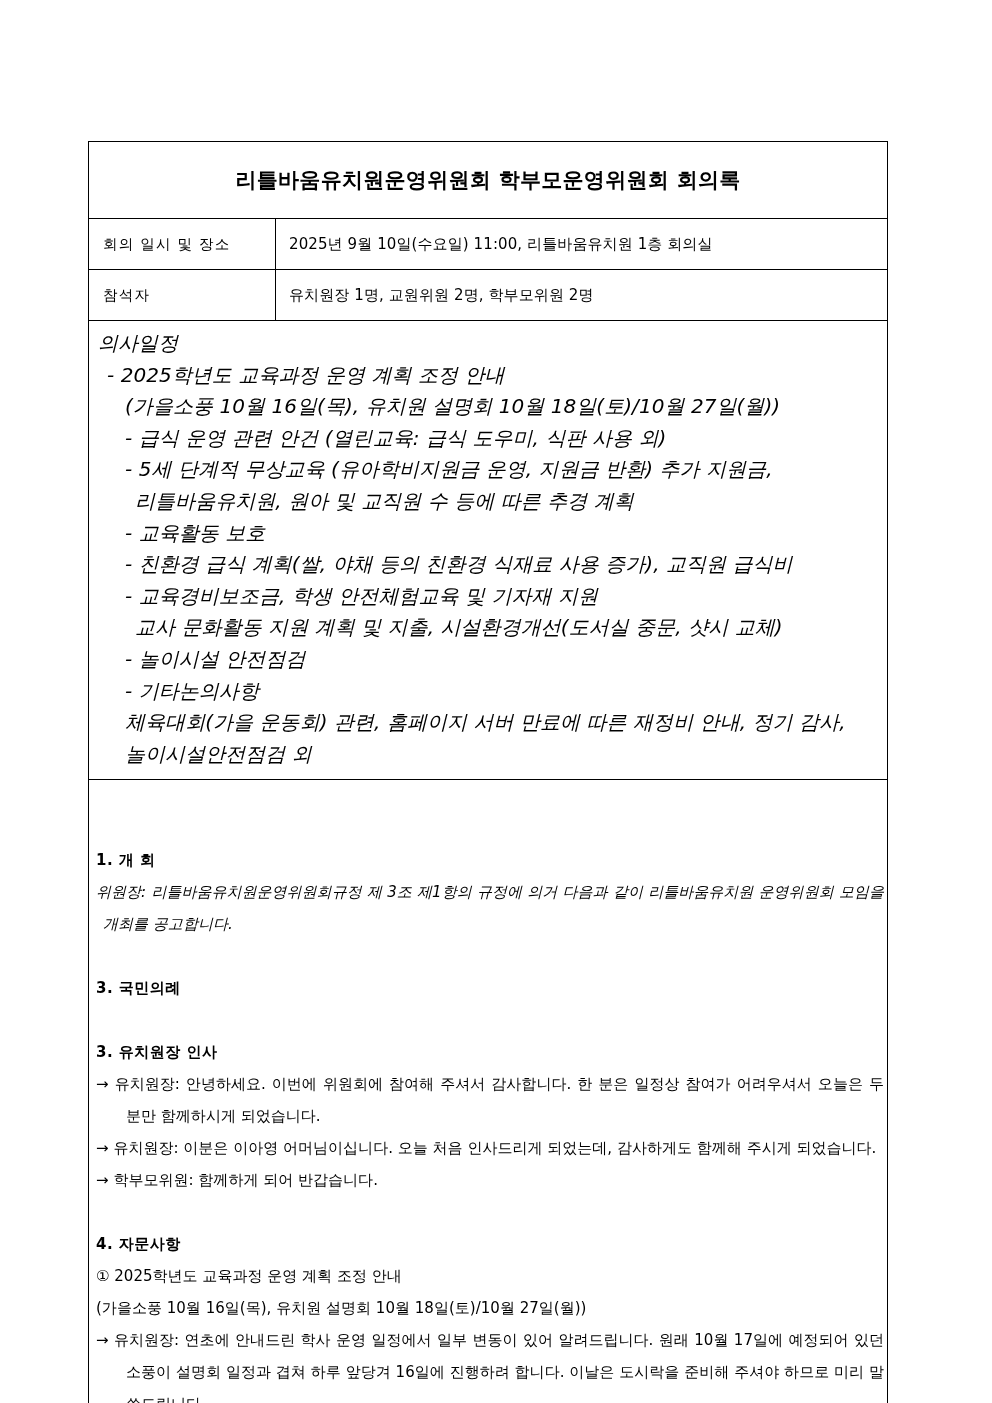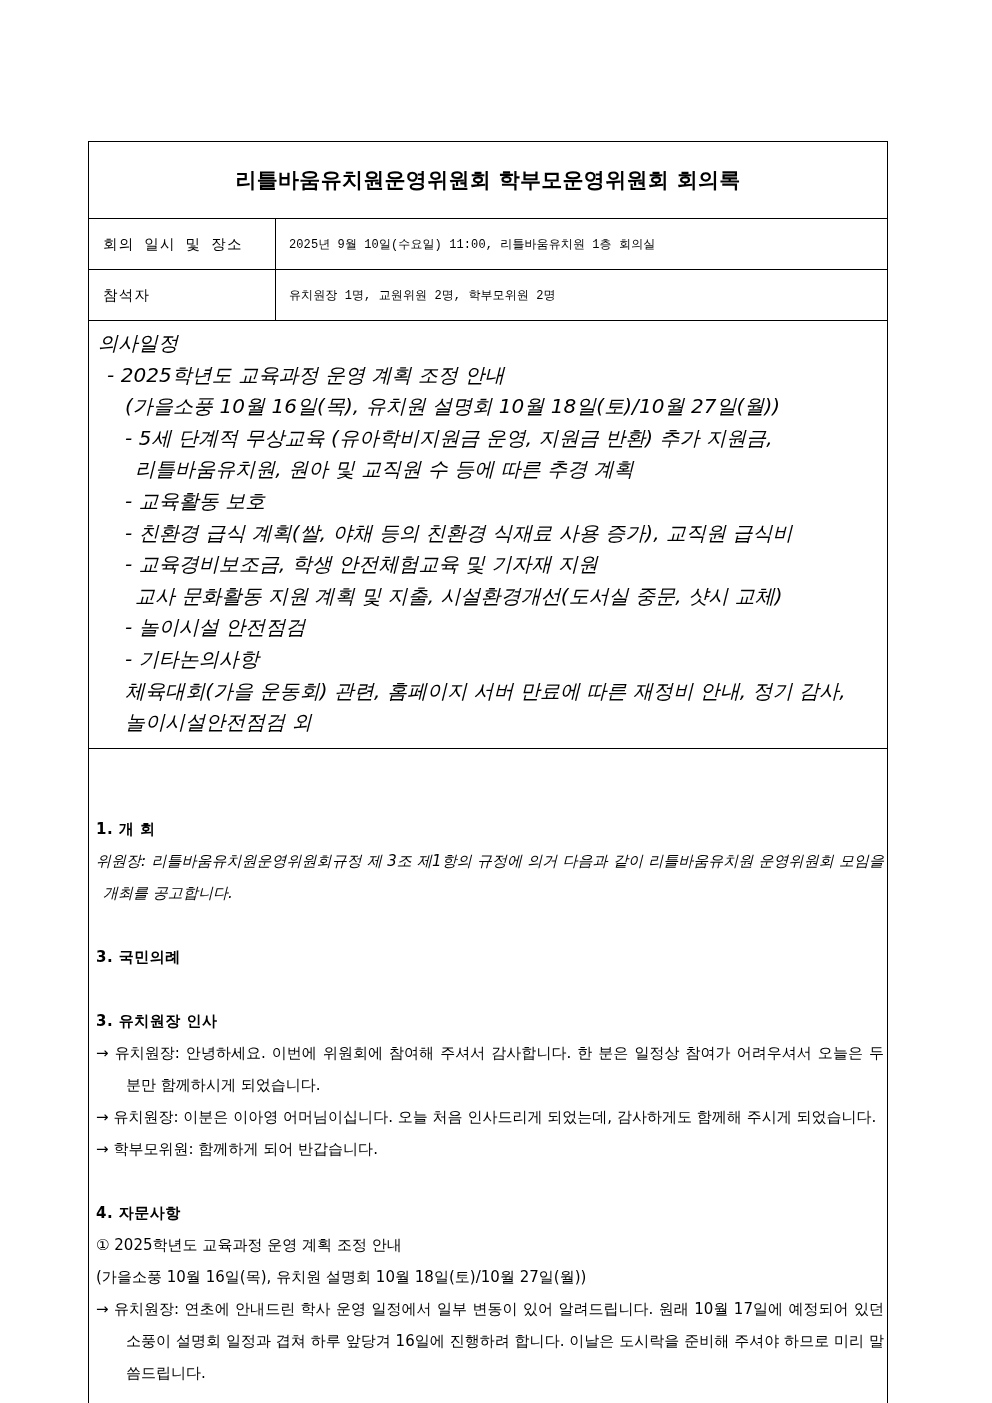--- a/index.html
+++ b/index.html
@@ -52,39 +52,38 @@
     letter-spacing: 0.3px;
     white-space: nowrap;
   }
 
   
   .info-row {
     display: flex;
     height: 51px;
     border-bottom: 1.5px solid #000;
     box-sizing: border-box;
-    font-family: Liberation Mono, monospace;
   }
   .info-label {
     width: 187px;
     flex: 0 0 187px;
     border-right: 1.5px solid #000;
     box-sizing: border-box;
     display: flex;
     align-items: center;
     padding-left: 14px;
     font-size: 14.5px;
     letter-spacing: 1.2px;
   }
   .info-value {
     flex: 1 1 auto;
     display: flex;
     align-items: center;
     padding-left: 13px;
-    font-size: 12px;
+    font-size: 15px;
     letter-spacing: 0.1px;
   }
 
   
   .agenda-block {
     border-bottom: 1.5px solid #000;
     box-sizing: border-box;
     padding: 7px 0 9px 0;
   }
   .agenda-line {
@@ -156,20 +155,21 @@
     <div class="info-row">
       <div class="info-label">참석자</div>
       <div class="info-value">유치원장 1명, 교원위원 2명, 학부모위원 2명</div>
     </div>
 
     <div class="agenda-block">
       <div class="agenda-line ind-0">의사일정</div>
       <div id="agenda-lines">
           <div class="agenda-line ind-1">- 2025학년도 교육과정 운영 계획 조정 안내</div>
           <div class="agenda-line ind-2">(가을소풍 10월 16일(목), 유치원 설명회 10월 18일(토)/10월 27일(월))</div>
+          <div class="agenda-line ind-2">- 급식 운영 관련 안건 (열린교육: 급식 도우미, 식판 사용 외)</div>
           <div class="agenda-line ind-2">- 5세 단계적 무상교육 (유아학비지원금 운영, 지원금 반환) 추가 지원금,</div>
           <div class="agenda-line ind-3">리틀바움유치원, 원아 및 교직원 수 등에 따른 추경 계획</div>
           <div class="agenda-line ind-2">- 교육활동 보호</div>
           <div class="agenda-line ind-2">- 친환경 급식 계획(쌀, 야채 등의 친환경 식재료 사용 증가), 교직원 급식비</div>
           <div class="agenda-line ind-2">- 교육경비보조금, 학생 안전체험교육 및 기자재 지원</div>
           <div class="agenda-line ind-3">교사 문화활동 지원 계획 및 지출, 시설환경개선(도서실 중문, 샷시 교체)</div>
           <div class="agenda-line ind-2">- 놀이시설 안전점검</div>
           <div class="agenda-line ind-2">- 기타논의사항</div>
           <div class="agenda-line ind-2">체육대회(가을 운동회) 관련, 홈페이지 서버 만료에 따른 재정비 안내, 정기 감사,</div>
           <div class="agenda-line ind-2">놀이시설안전점검 외</div>

